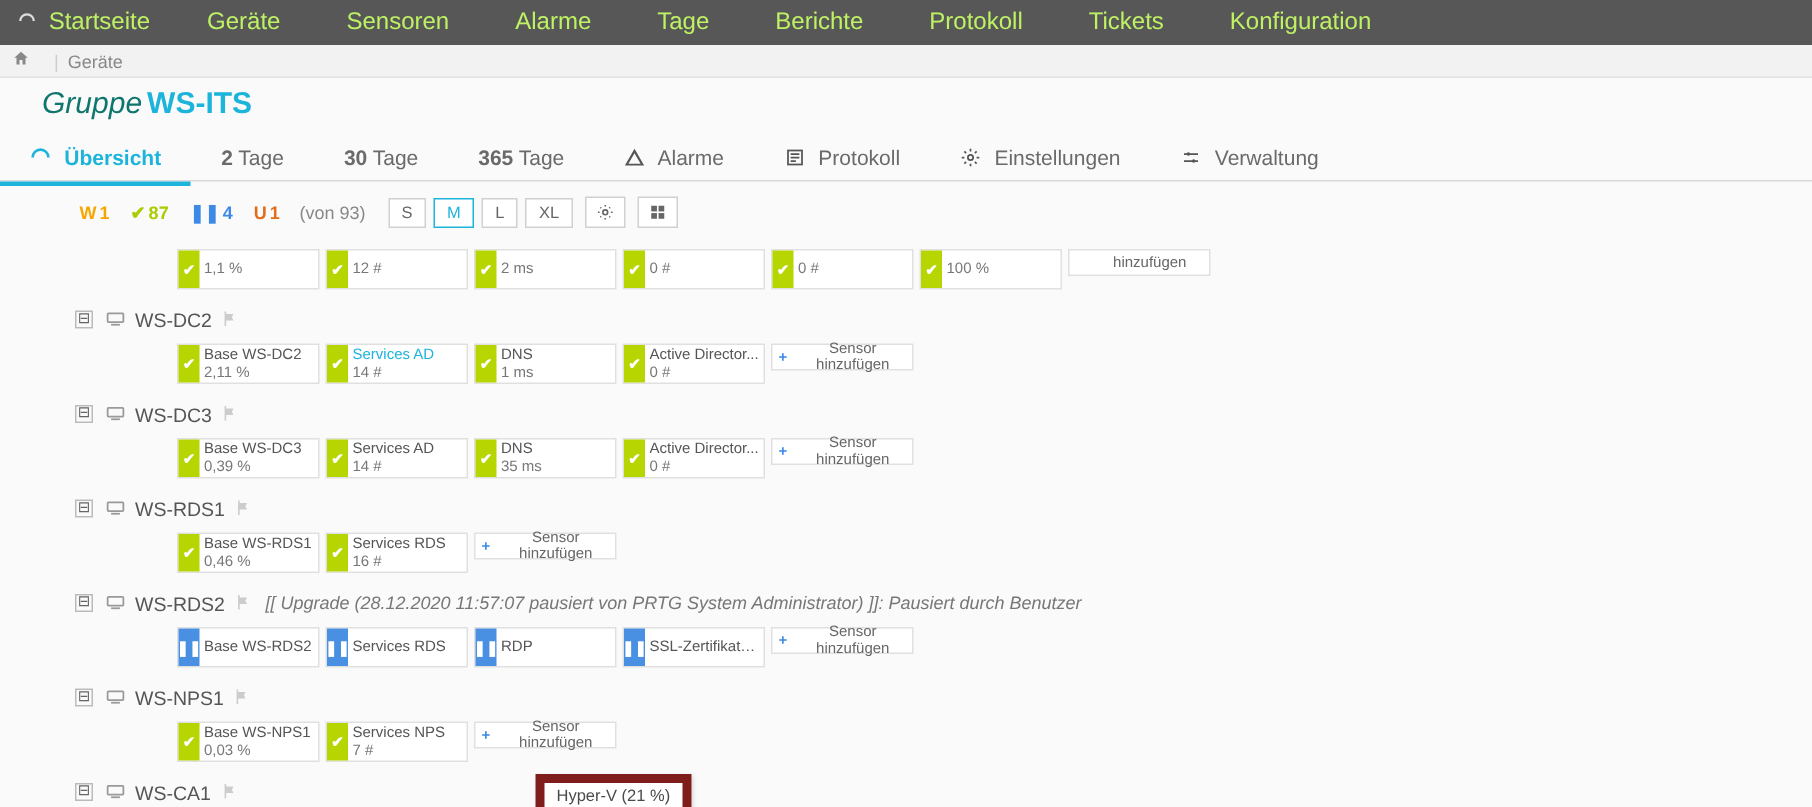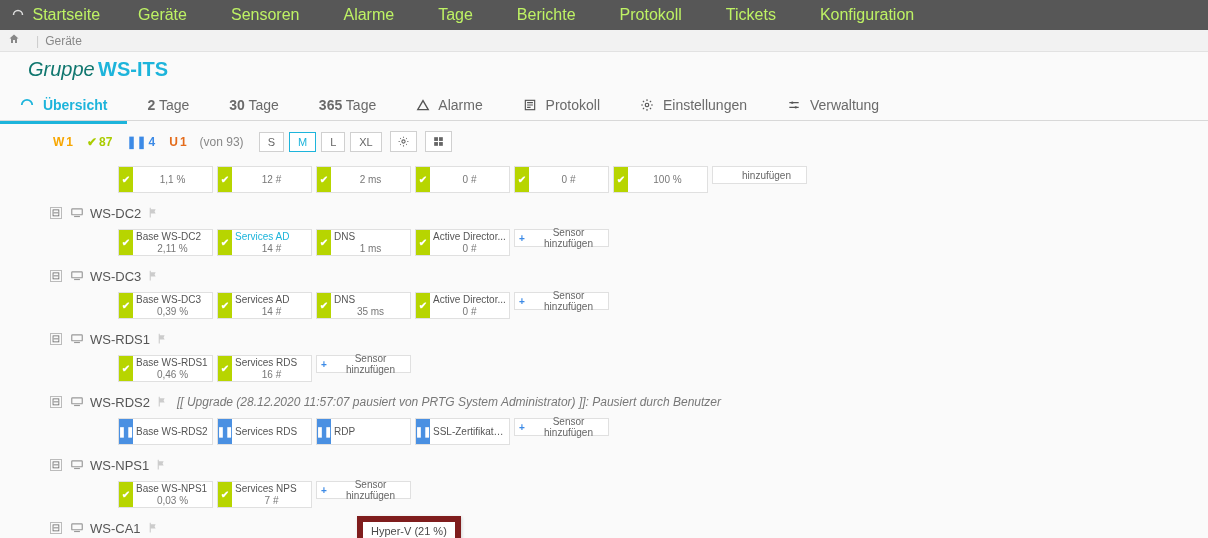--- a/index.html
+++ b/index.html
@@ -49,21 +49,21 @@
   
   .sensor-row { display:flex; margin-top:4px; padding-left: 68px; gap:4px; flex-wrap:nowrap; }
   .sensor-row.first { padding-left: 68px; }
   .sensor { display:flex; width:95px; height:27px; border:1px solid #e0e0e0; background:#fff; font-size:10px; }
   .sensor .status { width:14px; display:flex; align-items:center; justify-content:center; color:#fff; font-weight:700; }
   .st-ok { background:#b7d500; }
   .st-pause { background:#4a90e2; }
   .sensor .body { flex:1; display:flex; flex-direction:column; justify-content:center; padding:0 3px; overflow:hidden; }
   .sensor .sname { font-size:10px; color:#555; white-space:nowrap; overflow:hidden; text-overflow:ellipsis; line-height:12px; }
   .sensor .sname.link { color:#1db4db; }
-  .sensor .sval { font-size:10px; color:#777; text-align:center; line-height:12px; }
+  .sensor .sval { font-size:10px; color:#777; text-align:left; line-height:12px; }
   
   .add-sensor { display:flex; width:95px; height:18px; border:1px solid #e0e0e0; background:#fff; align-items:center; font-size:10px; }
   .add-sensor .plus { width:14px; display:flex; align-items:center; justify-content:center; color:#3c8ae6; font-weight:700; }
   .add-sensor .txt { flex:1; text-align:center; color:#666; line-height:11px; }
   
   .tooltip { position:absolute; left:357px; top:516px; background:#fff; border:6px solid #7f1d1d; padding:3px 8px; font-size:11px; box-shadow:1px 1px 3px rgba(0,0,0,.15); }
 </style>
 </head>
 <body>
 

